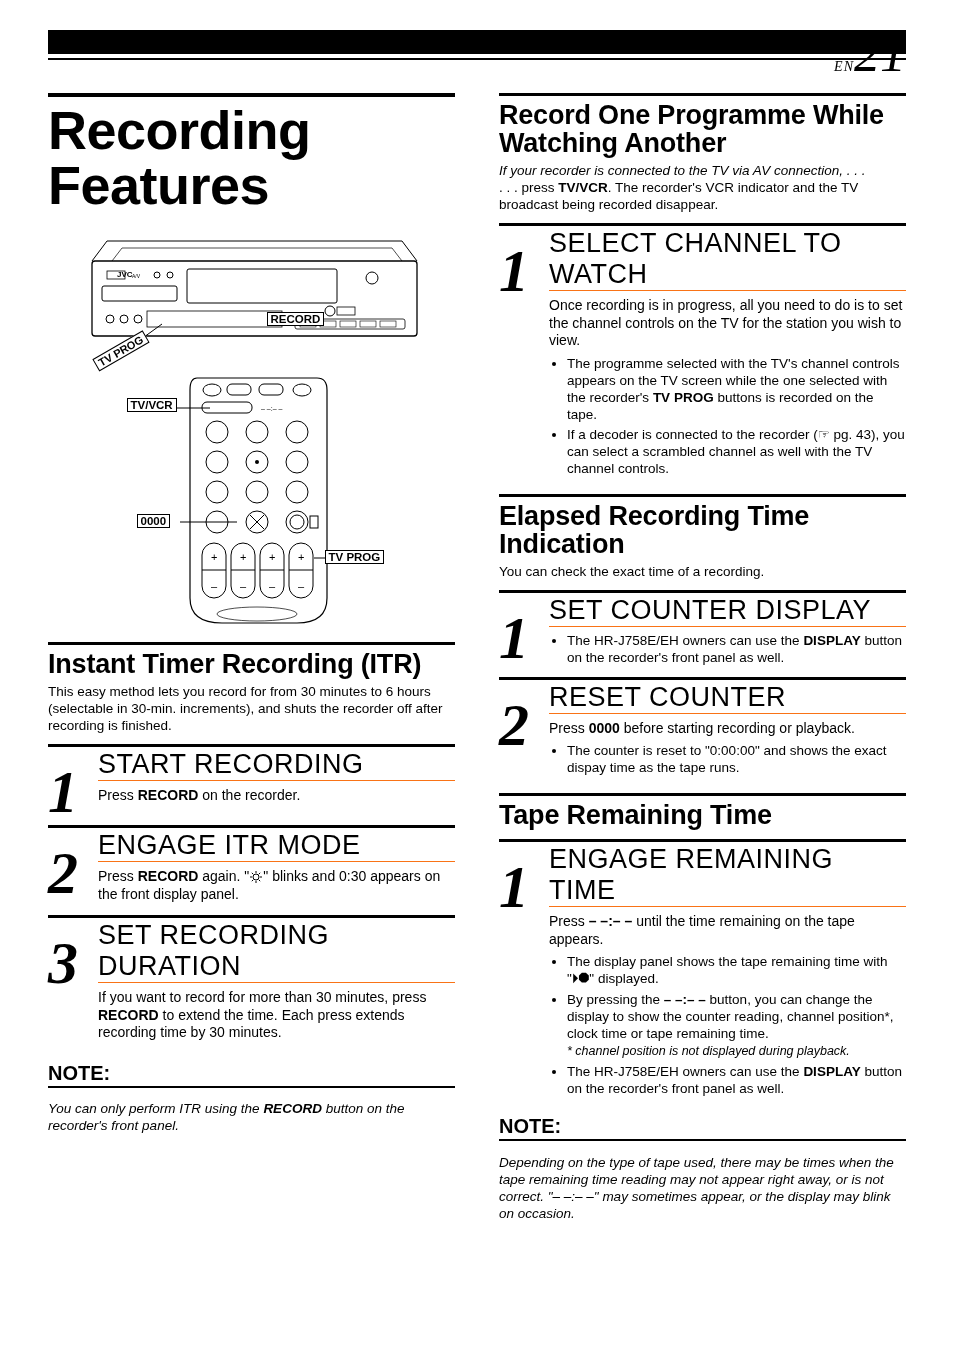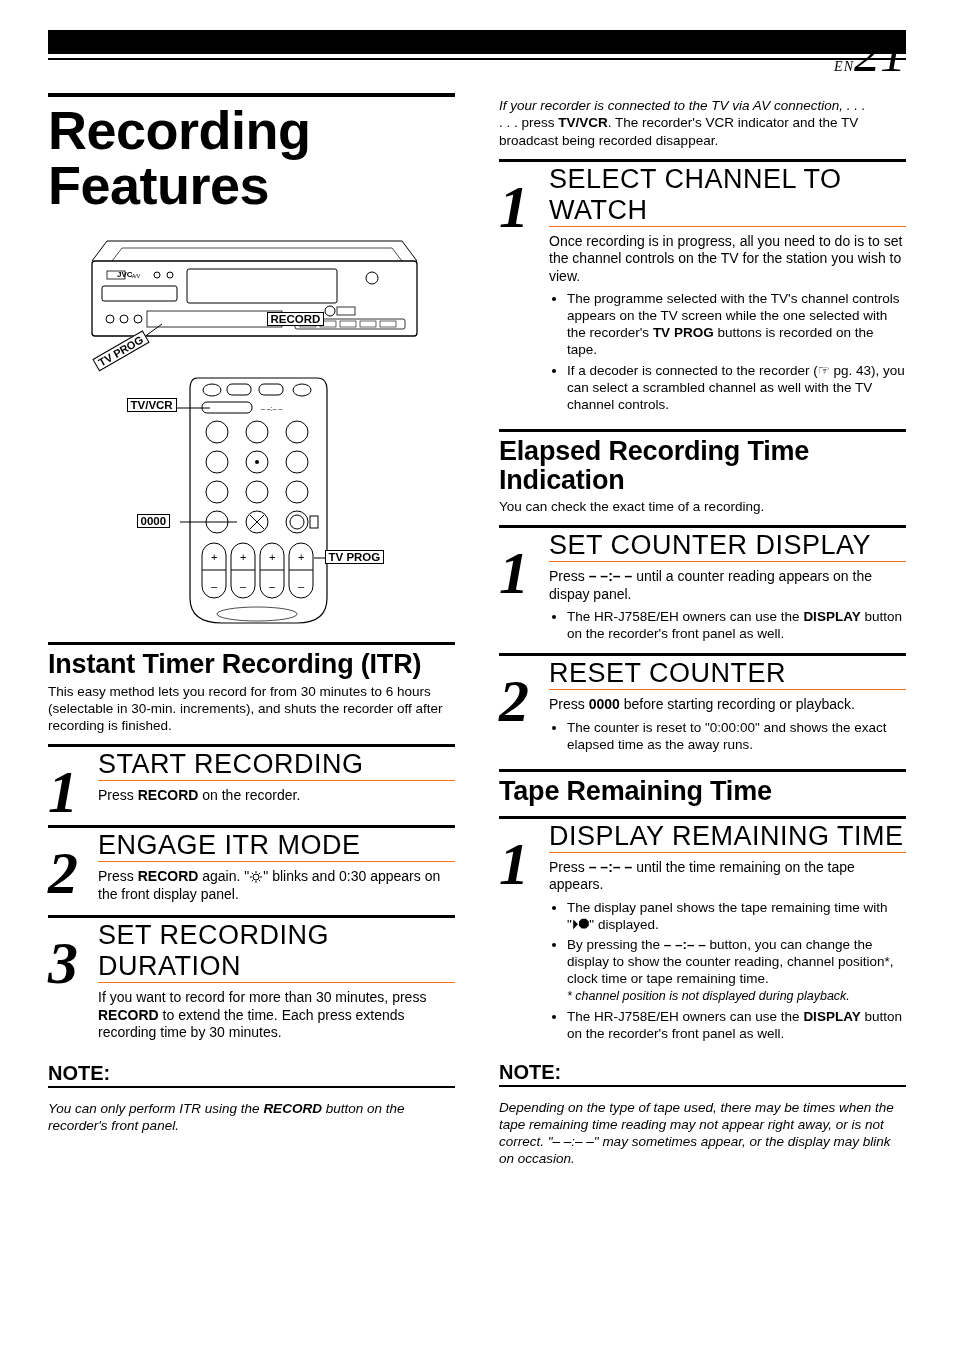--- a/index.html
+++ b/index.html
@@ -342,20 +342,21 @@
 
       <div class="note-head">NOTE:</div>
       <p class="note-body">
         <span>You can only perform ITR using the </span><span class="b" style="font-style:italic;">RECORD</span><span> button on the recorder's front panel.</span>
       </p>
 
     </div>
 
     <div class="col">
 
+      <h2 class="section" style="margin-top:0;">Record One Programme While Watching Another</h2>
       <p class="intro">
         <em>If your recorder is connected to the TV via AV connection, . . .</em><br>
         <span>. . . press </span><span class="b">TV/VCR</span><span>. The recorder's VCR indicator and the TV broadcast being recorded disappear.</span>
       </p>
 
       <div class="step step-first">
         <div class="bignum">1</div>
         <div class="stepbody">
           <div class="steptitle">SELECT CHANNEL TO WATCH</div>
           <p class="stepdesc">Once recording is in progress, all you need to do is to set the channel controls on the TV for the station you wish to view.</p>
@@ -368,50 +369,47 @@
         </div>
       </div>
 
       <h2 class="section">Elapsed Recording Time Indication</h2>
       <p class="intro">You can check the exact time of a recording.</p>
 
       <div class="step step-first">
         <div class="bignum">1</div>
         <div class="stepbody">
           <div class="steptitle">SET COUNTER DISPLAY</div>
-          <p class="stepdesc">
-            <span>Press </span><span class="b">– –:– –</span><span> until a counter reading appears on the dispay panel.</span>
-          </p>
           <ul class="bullets">
             <li>
               <span>The HR-J758E/EH owners can use the </span><span class="b">DISPLAY</span><span> button on the recorder's front panel as well.</span>
             </li>
           </ul>
         </div>
       </div>
 
       <div class="step">
         <div class="bignum">2</div>
         <div class="stepbody">
           <div class="steptitle">RESET COUNTER</div>
           <p class="stepdesc">
             <span>Press </span><span class="b">0000</span><span> before starting recording or playback.</span>
           </p>
           <ul class="bullets">
-            <li>The counter is reset to "0:00:00" and shows the exact elapsed time as the away runs.</li>
+            <li>The counter is reset to "0:00:00" and shows the exact dispay time as the tape runs.</li>
           </ul>
         </div>
       </div>
 
       <h2 class="section">Tape Remaining Time</h2>
 
       <div class="step step-first">
         <div class="bignum">1</div>
         <div class="stepbody">
-          <div class="steptitle">DISPLAY REMAINING TIME</div>
+          <div class="steptitle">ENGAGE REMAINING TIME</div>
           <p class="stepdesc">
             <span>Press </span><span class="b">– –:– –</span><span> until the time remaining on the tape appears.</span>
           </p>
           <ul class="bullets">
             <li>The display panel shows the tape remaining time with "⏵⯃" displayed.</li>
             <li>
               <span>By pressing the </span><span class="b">– –:– –</span><span> button, you can change the display to show the counter reading, channel position*, clock time or tape remaining time.</span><br>
               <span class="footnote-it">* channel position is not displayed during playback.</span>
             </li>
             <li>

